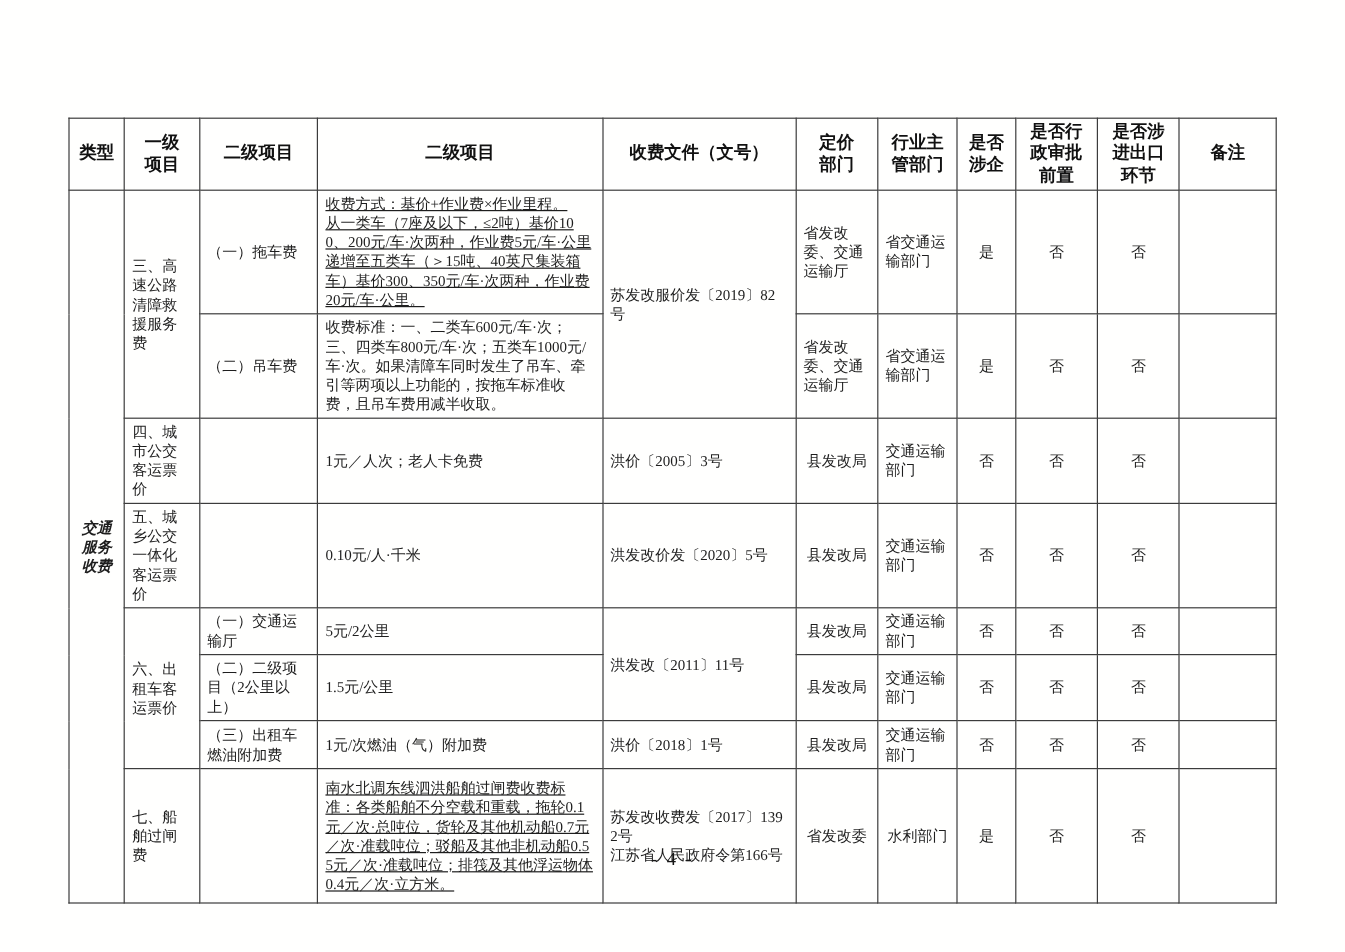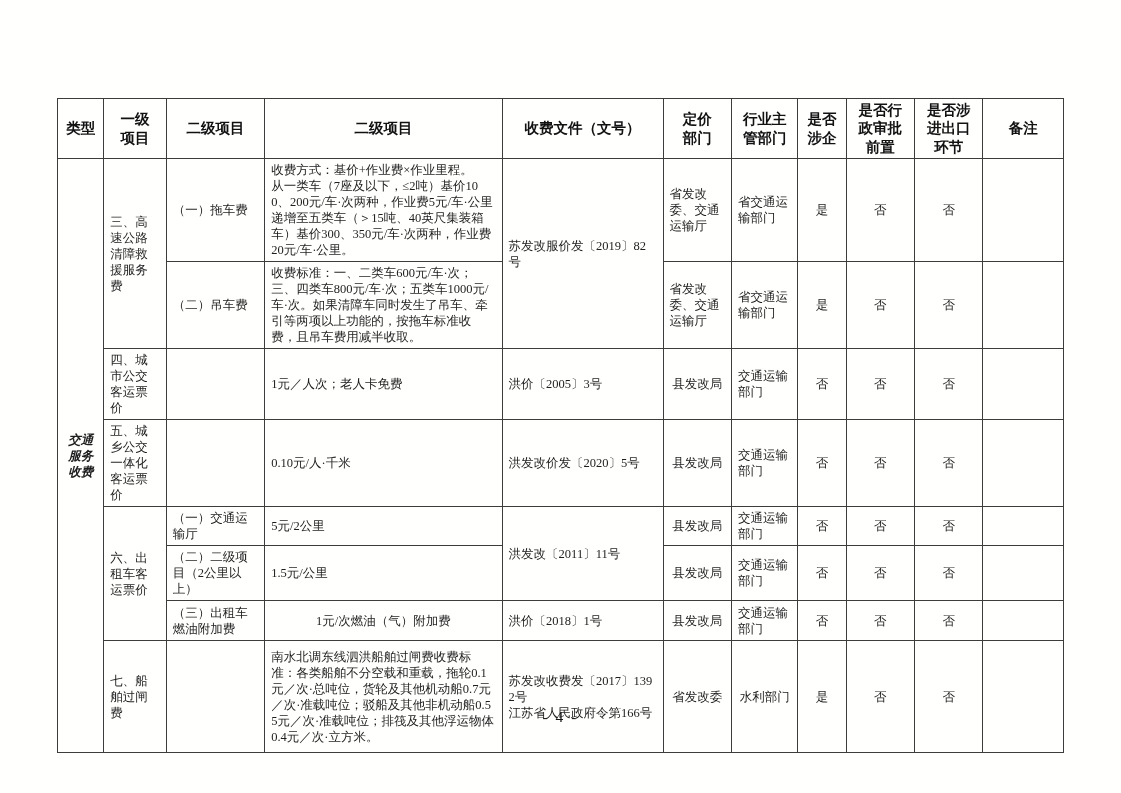--- a/index.html
+++ b/index.html
@@ -51,28 +51,28 @@
   .type-cell {
     text-align: center;
     font-size: 13.5px;
     font-weight: 600;
     white-space: pre-wrap;
     line-height: 1.6;
     font-style: italic;
   }
   .std { font-size: 12.3px; }
   .doc { font-size: 12.3px; margin-left: 12px; }
-  .h98  { height: 98px; }
+  .h98  { height: 98px; text-decoration: underline; }
   .h84  { height: 84px; }
   .h46  { height: 46px; }
   .h62  { height: 62px; }
   .h38  { height: 38px; }
   .h46b { height: 46px; }
-  .h40  { height: 40px; text-align: center; }
-  .h112 { height: 112px; }
+  .h40  { height: 40px; }
+  .h112 { height: 112px; text-decoration: underline; }
   .page-number {
     position: absolute;
     left: 57px;
     top: 708px;
     width: 1007px;
     text-align: center;
     font-size: 15.5px;
     letter-spacing: 2px;
     color: #161616;
     font-family: "Liberation Serif", serif;

